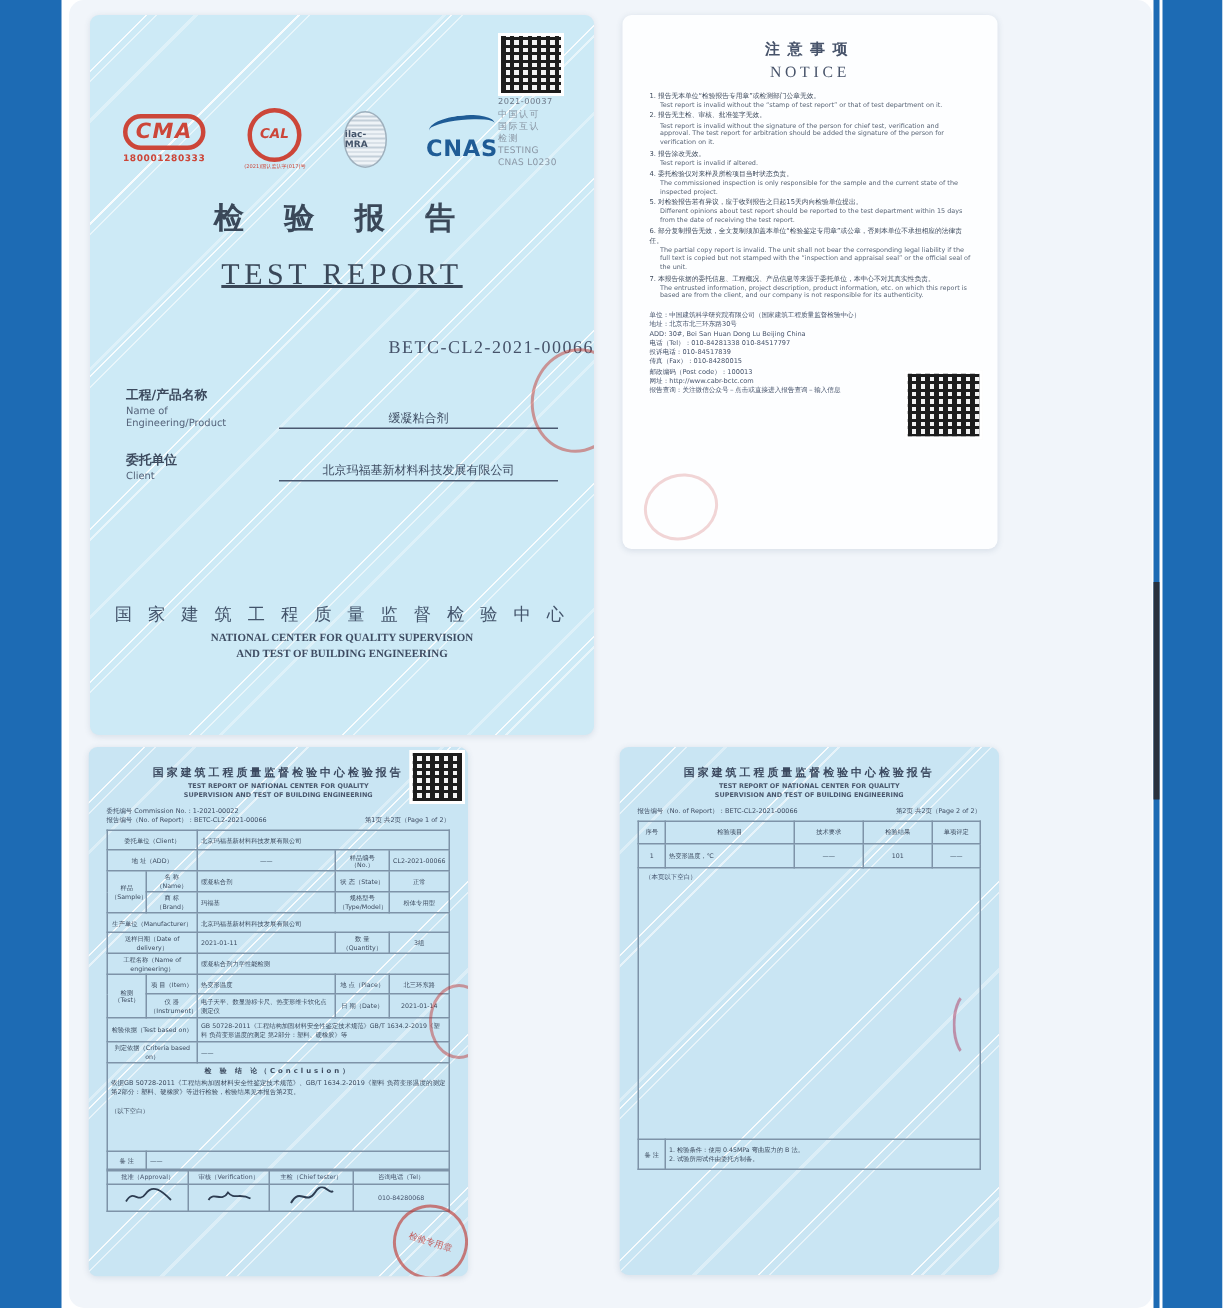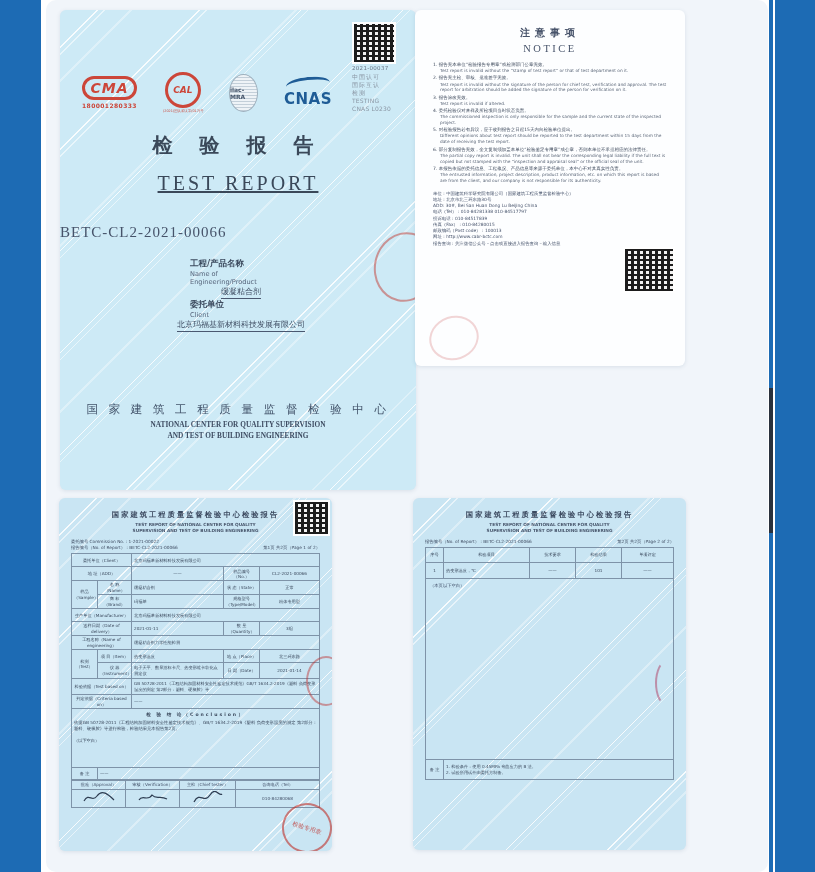--- a/index.html
+++ b/index.html
@@ -5,21 +5,21 @@
   html,body{margin:0;padding:0;}
   body{width:815px;height:872px;position:relative;overflow:hidden;background:#ffffff;
        font-family:"DejaVu Sans","Liberation Sans",sans-serif;color:#36465c;}
   .bar{position:absolute;top:0;height:872px;background:#1d6bb4;}
   .bar-left{left:0;width:41px;}
   .bar-right{right:0;width:40px;}
   .scroll-track{position:absolute;left:769px;top:0;width:4px;height:872px;background:#1d6bb4;}
   .scroll-thumb{position:absolute;left:769px;top:388px;width:4px;height:145px;background:#29313d;}
   .panel{position:absolute;left:46px;top:0;width:722px;height:872px;background:#f1f5fa;border-radius:10px;}
 
-  .doc{position:absolute;border-radius:6px;overflow:hidden;box-shadow:0 1px 4px rgba(40,70,110,.12);padding-left:20px;}
+  .doc{position:absolute;border-radius:6px;overflow:hidden;box-shadow:0 1px 4px rgba(40,70,110,.12);}
   .doc-blue{background-color:#c9e5f3;background-image:
     repeating-linear-gradient(135deg, rgba(255,255,255,0) 0 26px, rgba(255,255,255,.85) 26px 27px, rgba(255,255,255,0) 27px 31px, rgba(255,255,255,.55) 31px 32px, rgba(255,255,255,0) 32px 72px),
     repeating-linear-gradient(135deg, rgba(255,255,255,0) 0 49px, rgba(255,255,255,.35) 49px 51px, rgba(255,255,255,0) 51px 117px);}
   .doc-cover{left:14px;top:10px;width:336px;height:480px;background-color:#cdeaf6;}
   .doc-notice{left:369px;top:10px;width:250px;height:356px;background:#fdfeff;}
   .doc-p1{left:13px;top:498px;width:253px;height:353px;}
   .doc-p2{left:367px;top:498px;width:253px;height:352px;}
 
   
   .qr{background:#f7f7f7;border:2px solid #fff;
@@ -40,23 +40,23 @@
   .cal-circle{width:30px;height:30px;border:3px solid #cc4639;border-radius:50%;margin:0 auto;display:flex;align-items:center;justify-content:center;color:#cc4639;font-weight:900;font-size:9px;font-style:italic;}
   .cal-cap{font-size:3.4px;color:#cc4639;margin-top:1px;white-space:nowrap;}
   .ilac-circle{width:36px;height:36px;border-radius:50%;border:1px solid #9fb0bd;
       background:repeating-linear-gradient(0deg,#c3cfd9 0 1px,#eef3f7 1px 3px);
       display:flex;align-items:center;justify-content:center;font-size:6px;font-weight:700;color:#44546a;}
   .logo-cnas{text-align:center;}
   .cnas-arc{width:44px;height:12px;border:0;border-top:3.5px solid #1f5c96;border-radius:50%;transform:rotate(-6deg);margin:0 auto -2px;}
   .cnas-text{font-size:15px;font-weight:900;color:#1f5c96;letter-spacing:.5px;}
   .cov-title{position:absolute;left:0;top:122px;width:100%;text-align:center;font-size:20px;font-weight:700;color:#3a4859;letter-spacing:10px;}
   .cov-title-en{position:absolute;left:0;top:162px;width:100%;text-align:center;font-family:"Liberation Serif","DejaVu Serif",serif;font-size:20px;color:#3a4859;letter-spacing:3px;text-decoration:underline;}
-  .cov-repno{position:absolute;left:0;top:214px;width:100%;text-align:left;font-family:"Liberation Serif","DejaVu Serif",serif;font-size:15px;color:#46536a;letter-spacing:1px;}
+  .cov-repno{position:absolute;left:0;top:214px;width:100%;text-align:right;font-family:"Liberation Serif","DejaVu Serif",serif;font-size:12px;color:#46536a;letter-spacing:1px;}
   .cov-fields{position:absolute;left:24px;right:24px;top:248px;}
-  .cov-field{display:flex;align-items:center;margin-bottom:0;flex-direction:column;}
+  .cov-field{display:flex;align-items:flex-end;margin-bottom:15px;}
   .cf-label{width:96px;flex:none;}
   .cf-cn{font-size:8.5px;font-weight:700;color:#3c4a5e;}
   .cf-en{font-size:6.6px;color:#55637a;}
   .cf-value{flex:1;text-align:center;font-size:8px;color:#3e4c62;border-bottom:.8px solid #4a5870;padding-bottom:1px;margin-left:6px;}
   .cov-org{position:absolute;left:0;top:392px;width:100%;text-align:center;}
   .cov-org-cn{font-size:11.5px;color:#42536a;letter-spacing:3.5px;font-weight:500;}
   .cov-org-en{font-size:7.3px;font-weight:700;color:#3e4c62;font-family:"Liberation Serif","DejaVu Serif",serif;margin-top:3px;line-height:1.5;}
   .half-stamp-right{position:absolute;right:-20px;top:222px;width:58px;height:66px;border:2.5px solid rgba(196,59,51,.5);border-radius:50%;transform:rotate(12deg);}
 
   

